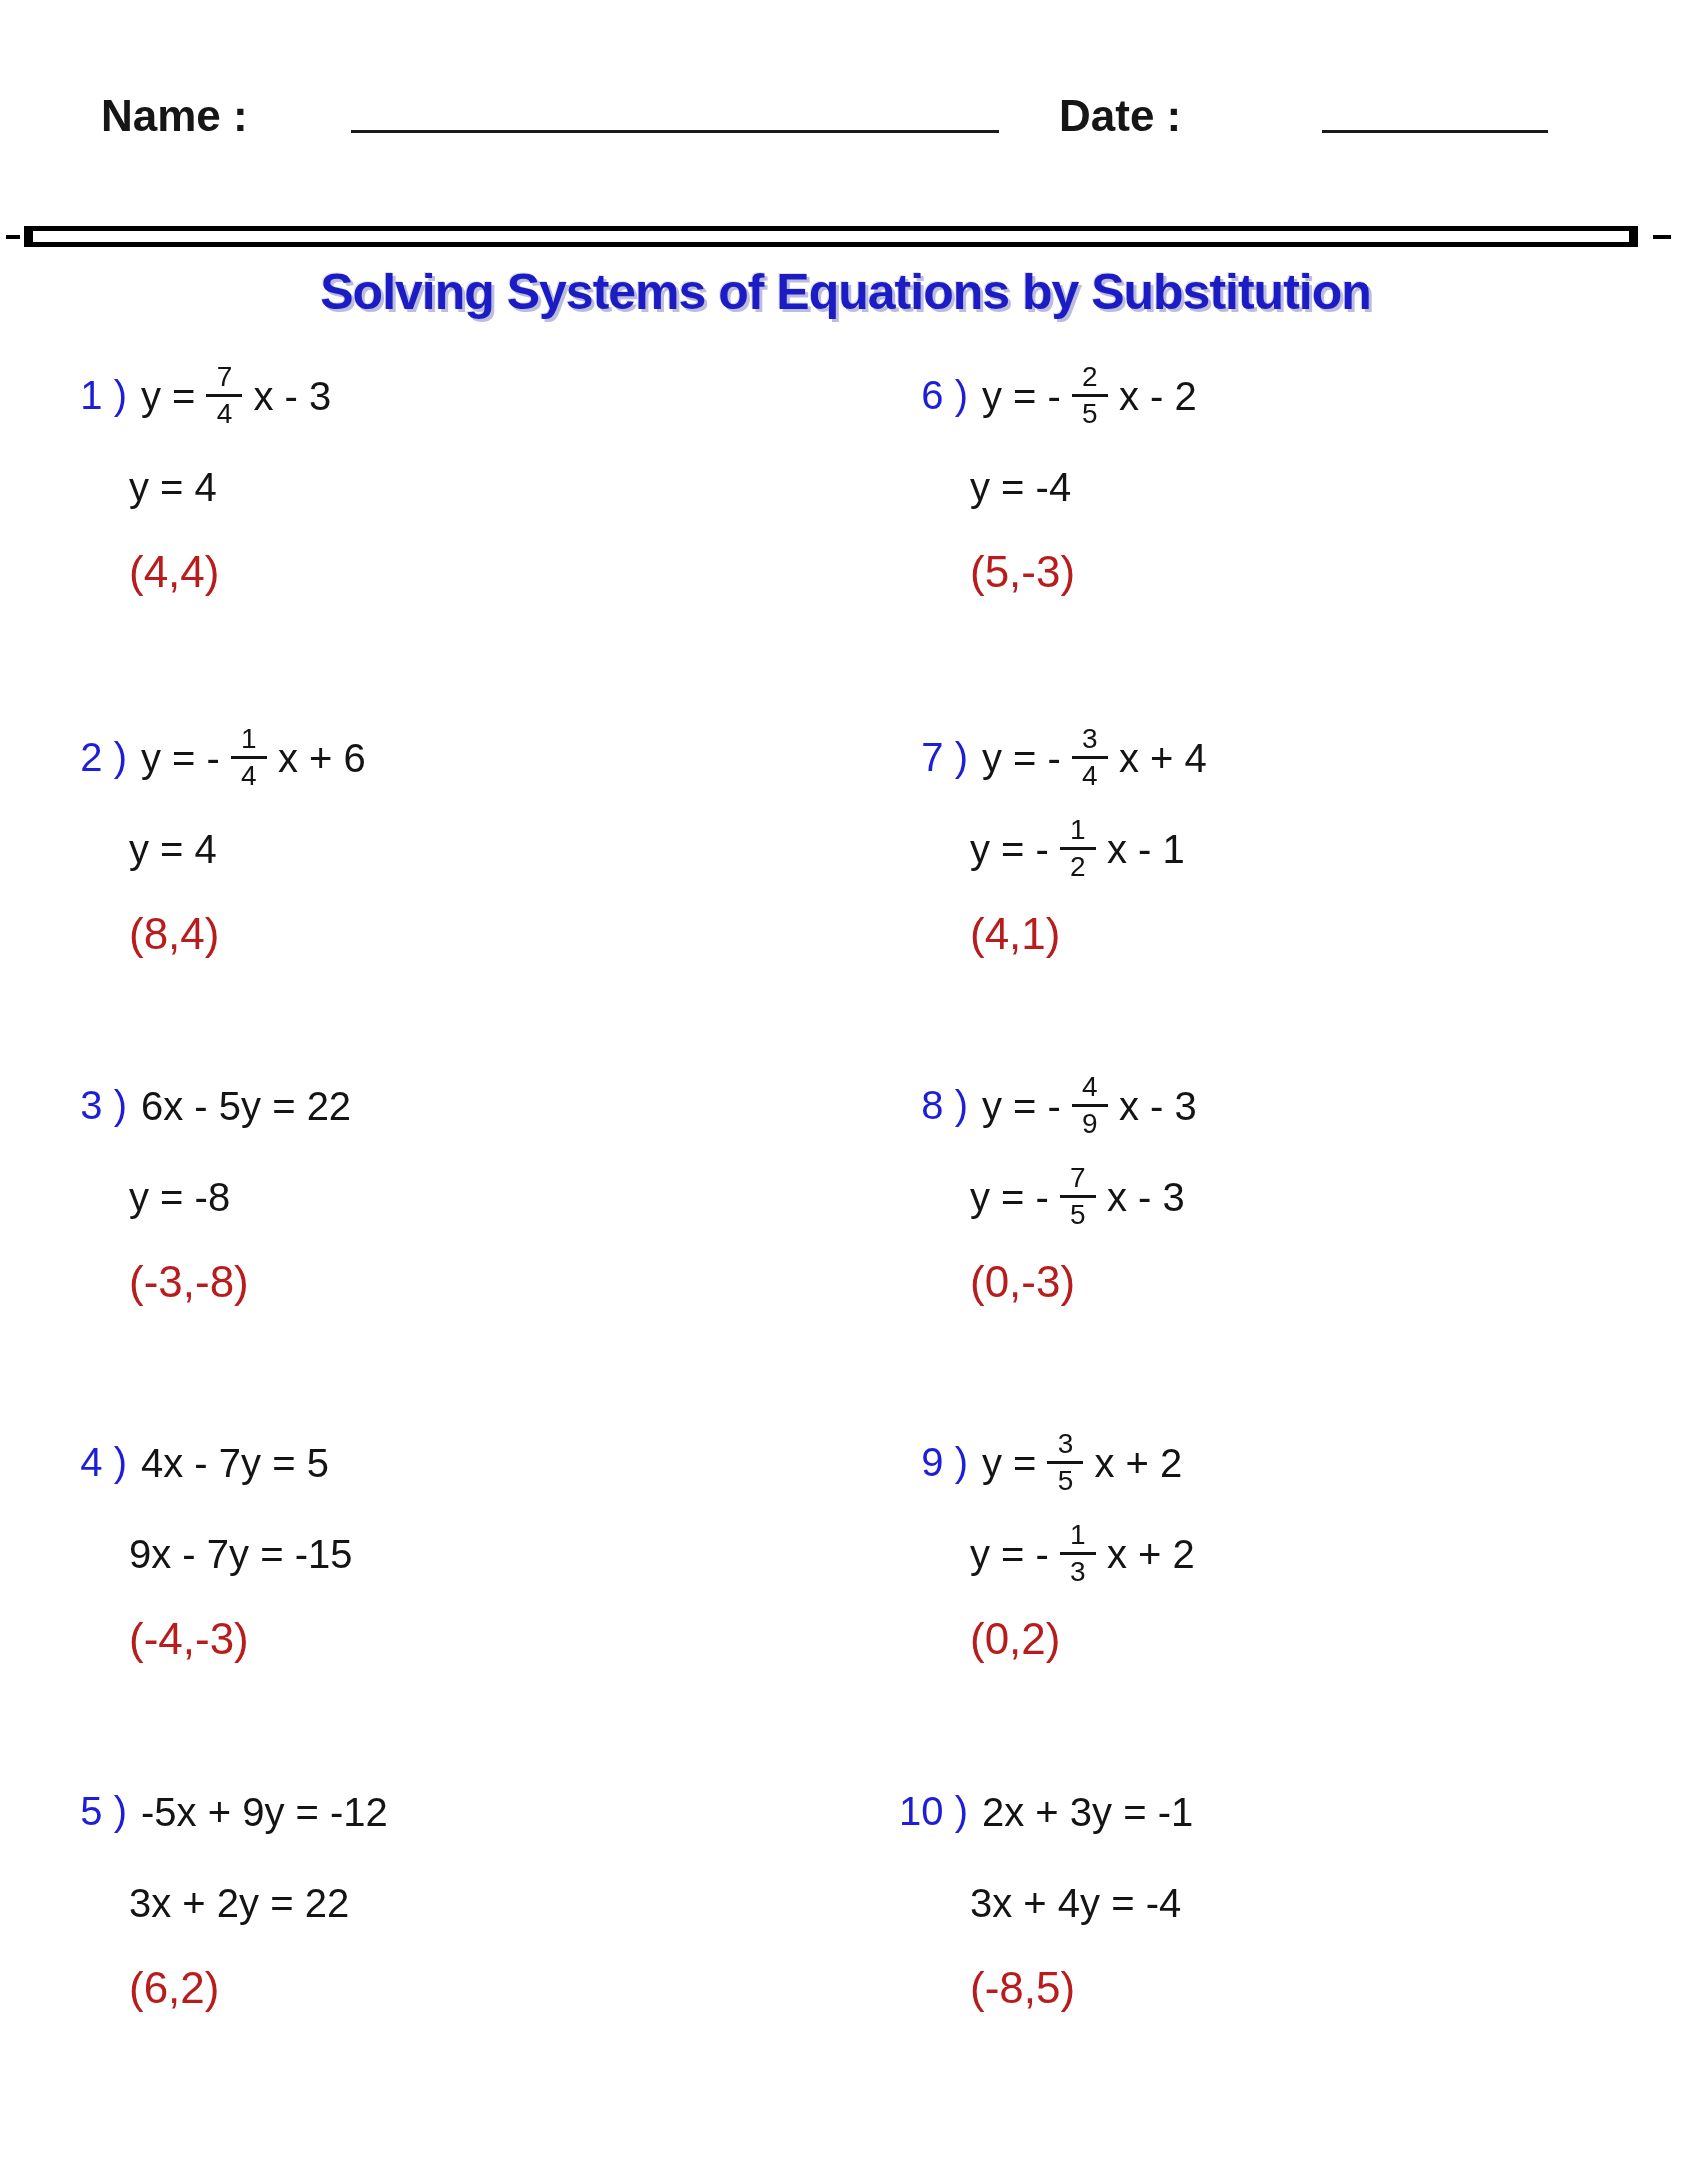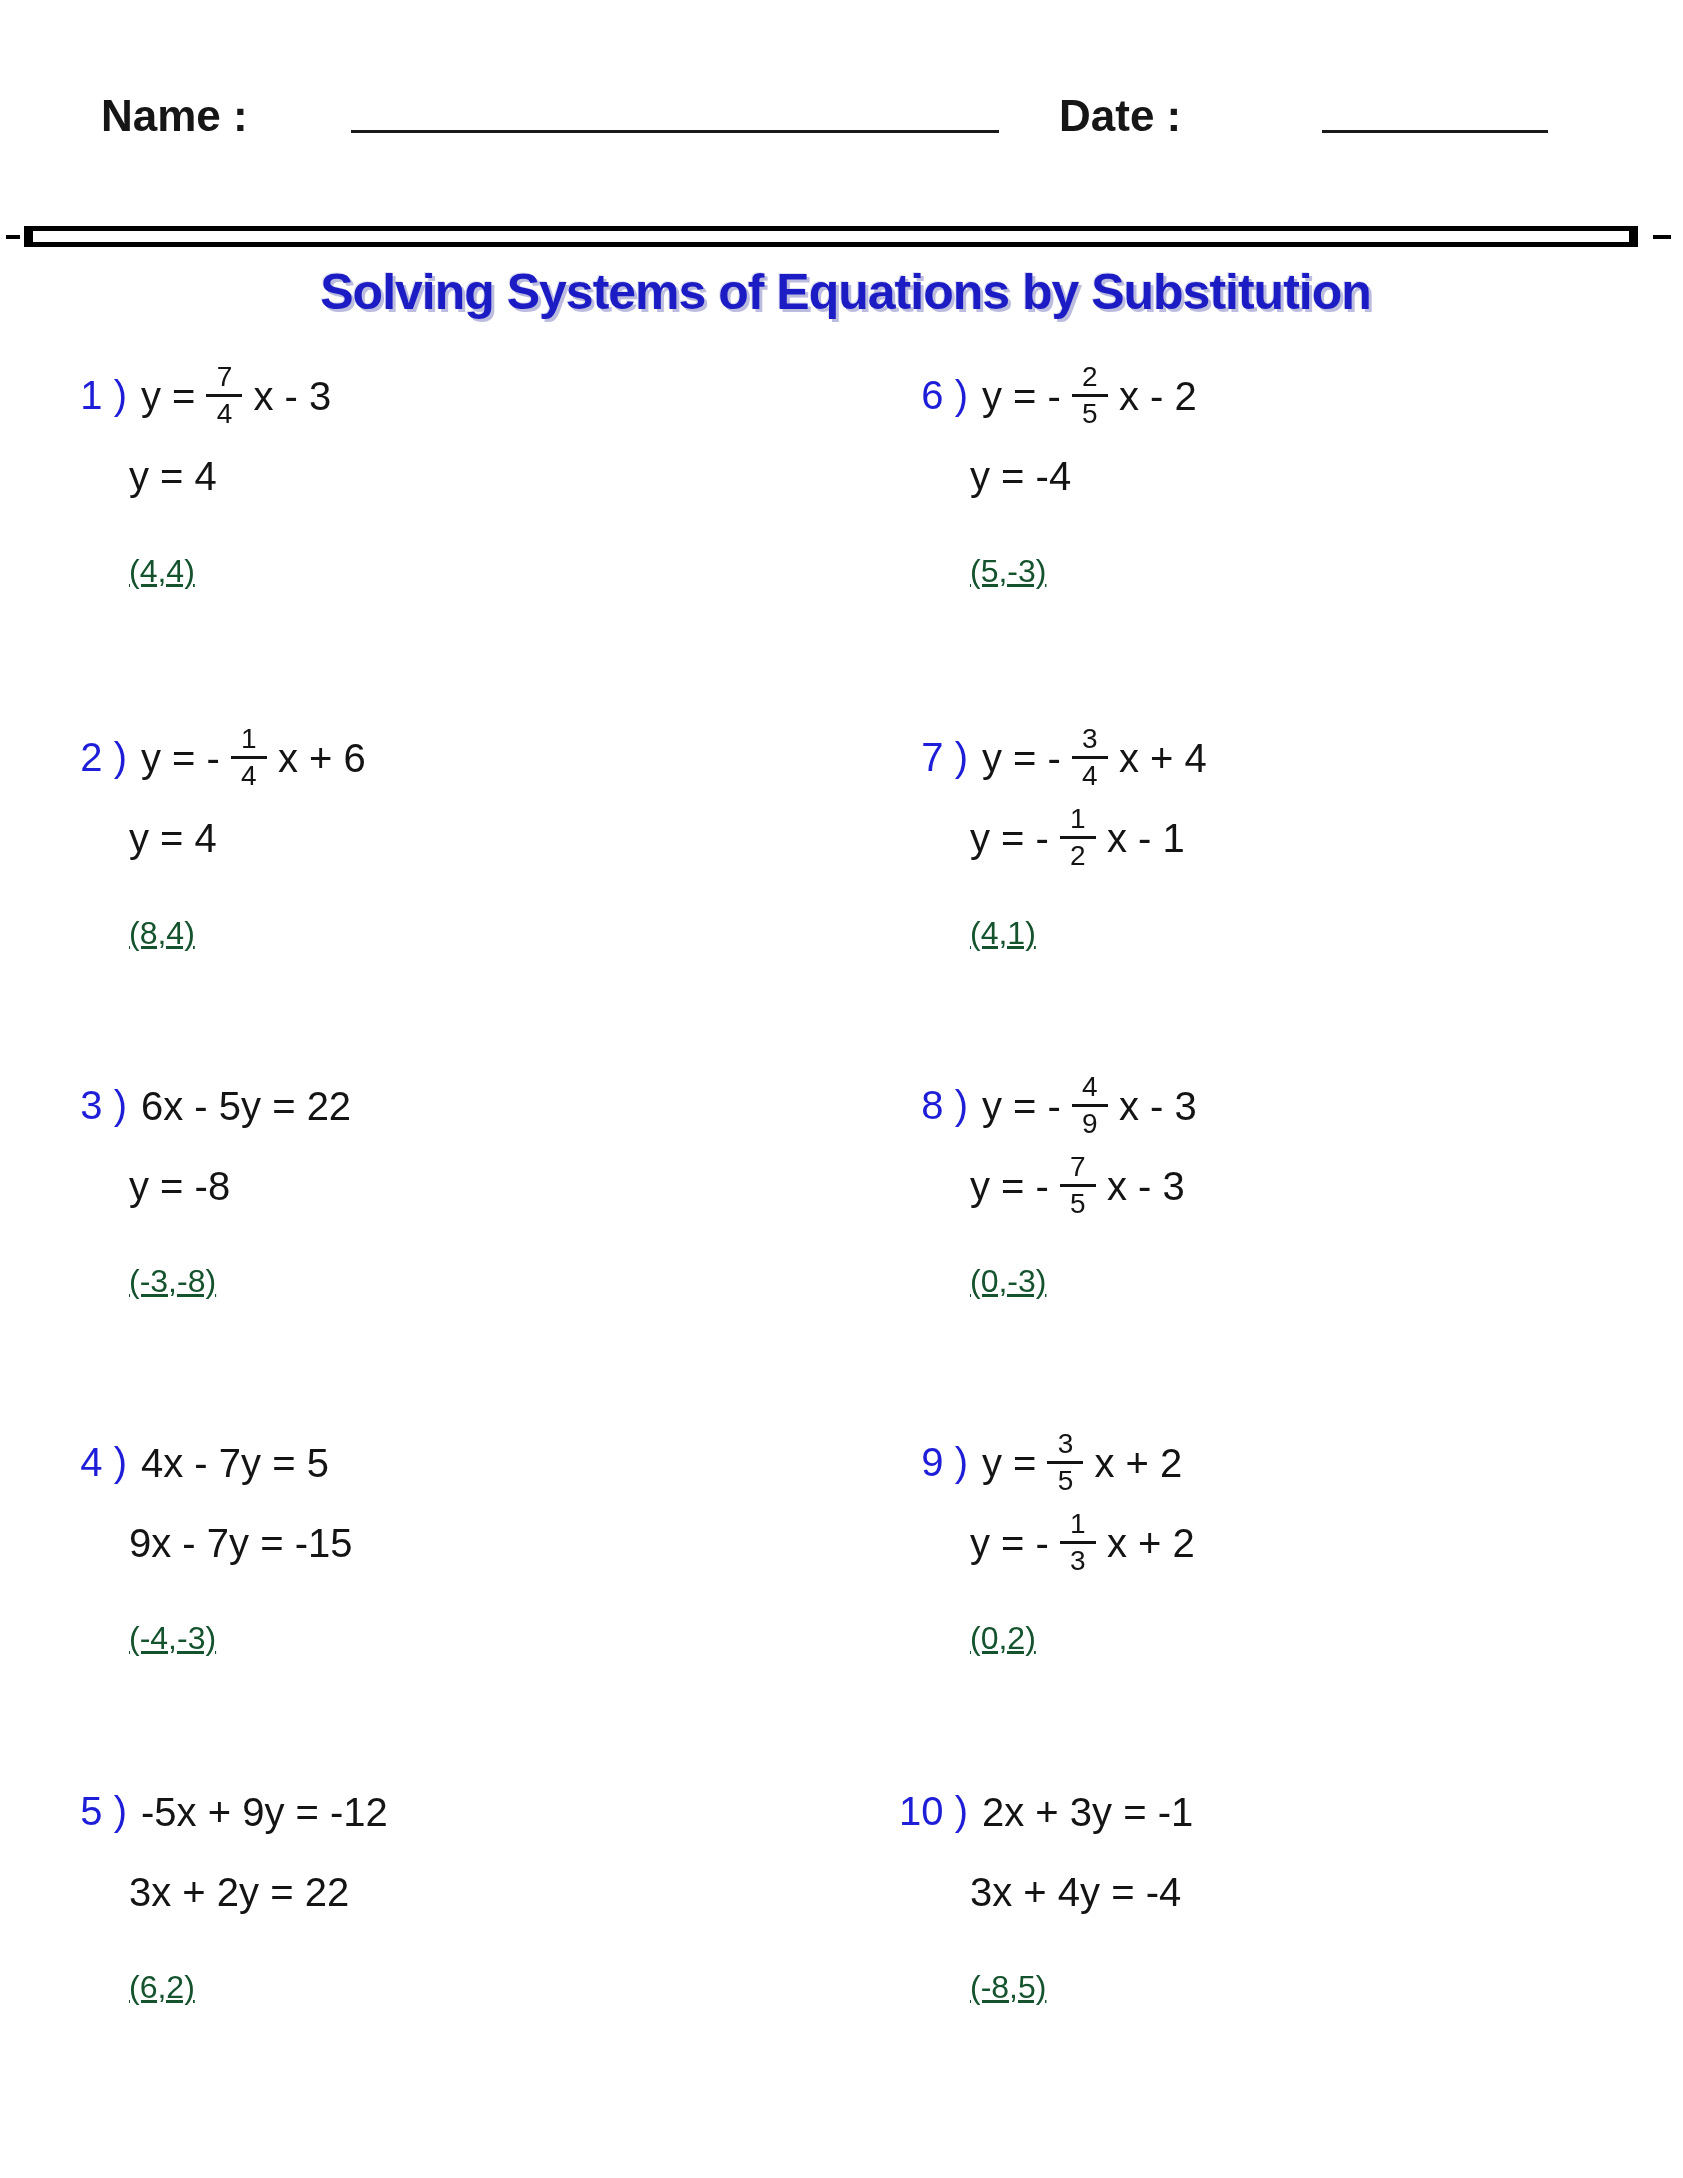--- a/index.html
+++ b/index.html
@@ -32,32 +32,32 @@
     position:absolute;left:0;top:259px;width:1683px;margin:4px;
     text-align:center;font-size:50px;font-weight:700;letter-spacing:-1px;
     color:#1c1cc4;
     text-shadow:3px 3px 0 #bcbcde, -1px -1px 0 #dedef2;
   }
 
   
   .problem{position:absolute;width:772px;height:259px;}
   .line{position:absolute;left:0;height:79px;display:flex;align-items:center;}
   .line.l1{top:0;}
-  .line.l2{top:80px;padding-left:89px;}
+  .line.l2{top:91px;padding-left:89px;}
   .line.l3{top:176px;padding-left:89px;}
   .pnum{
     display:inline-block;width:87px;text-align:right;margin-right:14px;
     font-size:40px;color:#1e1ed8;white-space:pre;flex:0 0 auto;
   }
   .eqwrap{display:flex;align-items:center;gap:11px;}
   .plain{font-size:40px;color:#141414;white-space:pre;line-height:1.1;}
   .frac{display:inline-flex;flex-direction:column;align-items:center;line-height:1;}
   .frac .fnum,.frac .fden{font-size:28px;color:#141414;}
   .frac .fbar{width:36px;height:3px;background:#141414;margin:3px 0;}
-  .ans{font-size:32px;color:#14532d;white-space:pre;text-decoration:underline;}
+  .ans{font-size:44px;color:#b91c1c;white-space:pre;}
 </style>
 </head>
 <body>
 
 <div class="page">
 
   <span class="hdr-label" id="name-label">Name :</span>
   <div class="write-line" id="name-line"></div>
 
   <span class="hdr-label" id="date-label">Date :</span>

